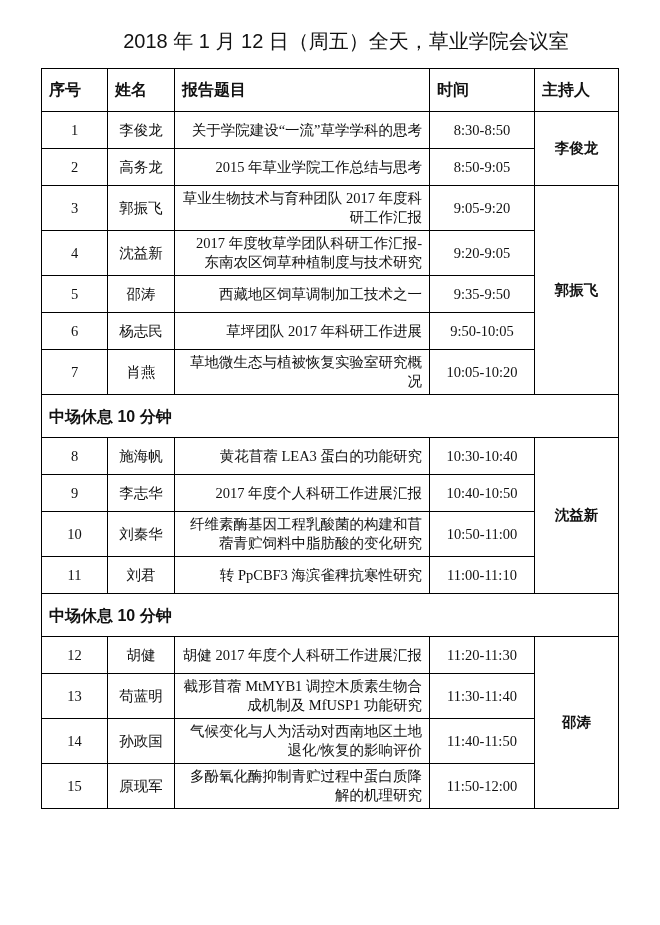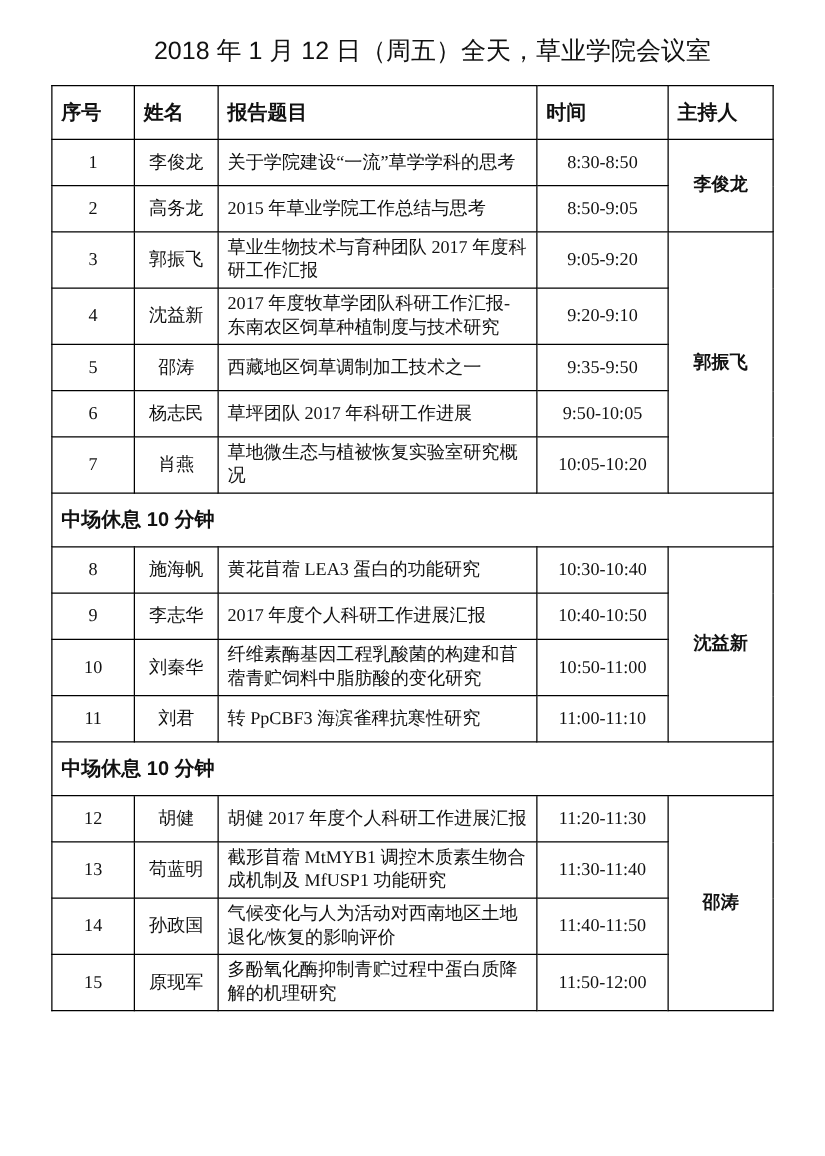--- a/index.html
+++ b/index.html
@@ -31,21 +31,21 @@
     padding:3px 7px;
     vertical-align:middle;
     word-break:break-word;
   }
   .schedule th{
     font-family:"Liberation Sans","DejaVu Sans",sans-serif;
     font-weight:700;font-size:16px;height:36px;text-align:left;
   }
   .schedule td{font-size:14.5px;line-height:19px;height:30px;}
   .c-no,.c-name,.c-time{text-align:center;}
-  .c-topic{text-align:left;}
+  .c-topic{text-align:right;}
   .c-host{
     text-align:center;
     font-family:"Liberation Sans","DejaVu Sans",sans-serif;
     font-weight:700;font-size:16px;
   }
   .break-row td{
     font-family:"Liberation Sans","DejaVu Sans",sans-serif;
     font-weight:700;font-size:16px;text-align:left;height:36px;
   }
 </style>
@@ -91,21 +91,21 @@
         <td class="c-no">3</td>
         <td class="c-name">郭振飞</td>
         <td class="c-topic">草业生物技术与育种团队 2017 年度科研工作汇报</td>
         <td class="c-time">9:05-9:20</td>
         <td class="c-host" rowspan="5">郭振飞</td>
       </tr>
       <tr>
         <td class="c-no">4</td>
         <td class="c-name">沈益新</td>
         <td class="c-topic">2017 年度牧草学团队科研工作汇报-东南农区饲草种植制度与技术研究</td>
-        <td class="c-time">9:20-9:10</td>
+        <td class="c-time">9:20-9:05</td>
       </tr>
       <tr>
         <td class="c-no">5</td>
         <td class="c-name">邵涛</td>
         <td class="c-topic">西藏地区饲草调制加工技术之一</td>
         <td class="c-time">9:35-9:50</td>
       </tr>
       <tr>
         <td class="c-no">6</td>
         <td class="c-name">杨志民</td>

